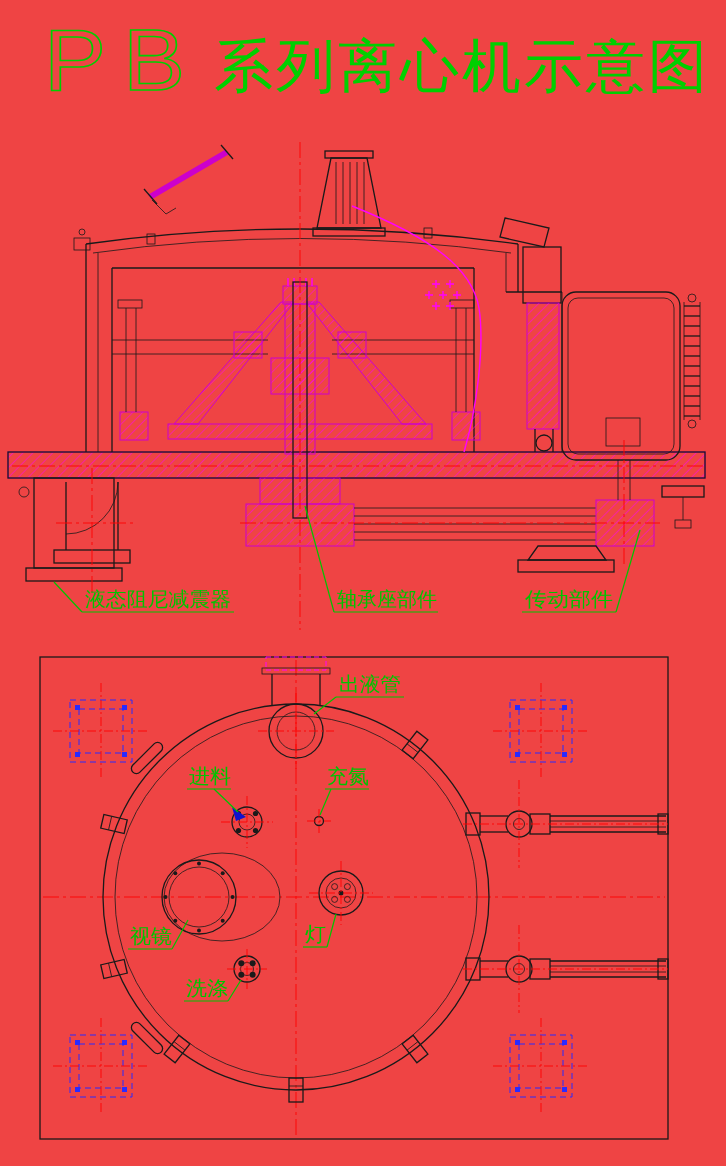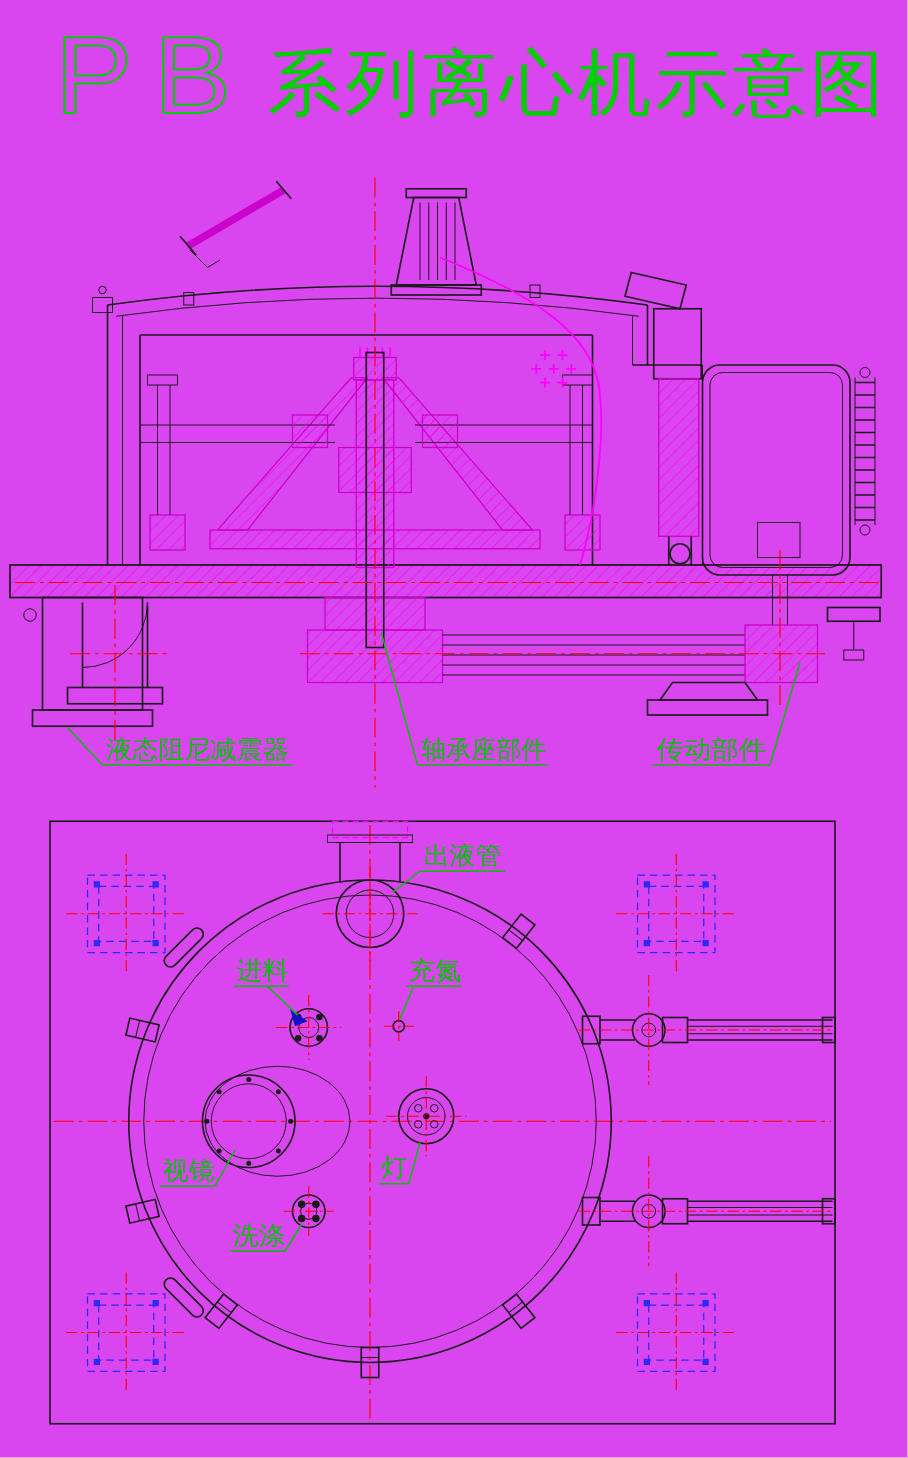--- a/index.html
+++ b/index.html
@@ -1,16 +1,16 @@
 <!DOCTYPE html>
 <html><head>
 <meta charset="utf-8">
 <style>
   html,body { margin:0; padding:0; background:#ffffff; }
-  .page { position:relative; width:726px; height:1166px; background:#d946ef; overflow:hidden; }
+  .page { position:relative; width:726px; height:1166px; background:#ef4444; overflow:hidden; }
   svg { display:block; }
   text { font-family:"Liberation Sans", sans-serif; }
   .k  { stroke:#1a1a1a; fill:none; stroke-width:1.3; }
   .k2 { stroke:#1a1a1a; fill:none; stroke-width:0.8; }
   .mh { stroke:#cc00cc; stroke-width:1; }          
   .ml { stroke:#ff00ff; fill:none; stroke-width:1.4; }
   .r  { stroke:#ff0000; fill:none; stroke-width:0.9; stroke-dasharray:16 4 3 4; }
   .r2 { stroke:#ff0000; fill:none; stroke-width:0.9; stroke-dasharray:9 3 2 3; }
   .b  { stroke:#2a2aff; fill:none; stroke-width:1; stroke-dasharray:6 4; }
   .g  { stroke:#00c400; fill:none; stroke-width:1.2; }

